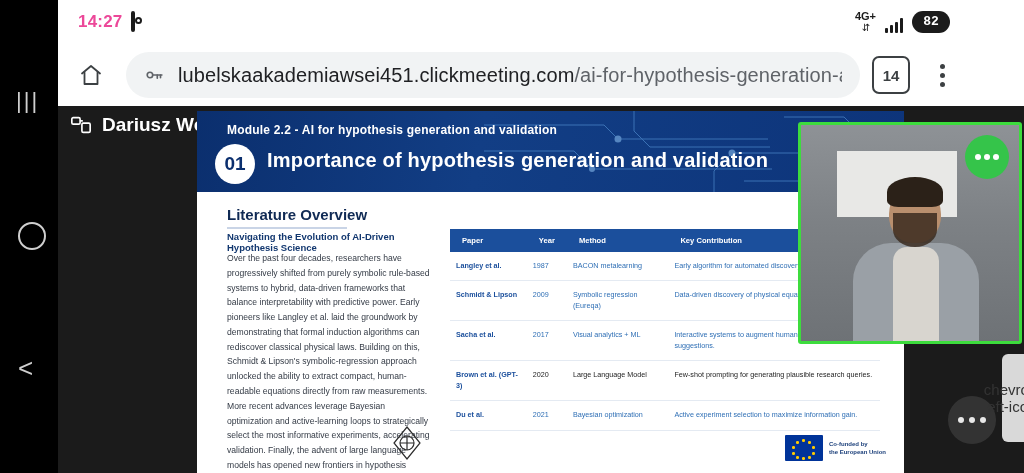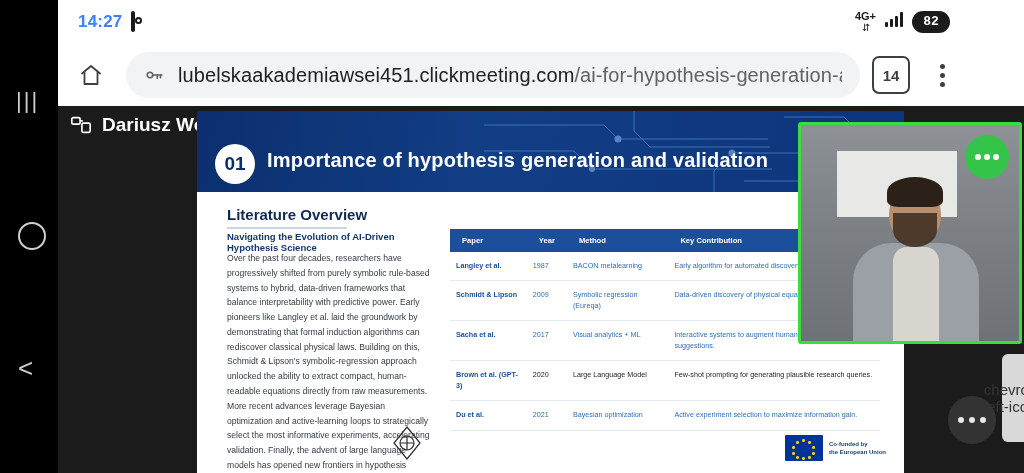--- a/index.html
+++ b/index.html
@@ -20,40 +20,40 @@
   .statusbar {
     position: absolute; left: 0; top: 0; width: 1024px; height: 44px;
     background: #ffffff;
     display: flex; align-items: center;
     color: #222;
   }
   .sb-left {
     display: flex; align-items: center; gap: 9px;
     margin-left: 78px;
   }
-  .sb-time { font-size: 17px; font-weight: 600; letter-spacing: .2px; color: #3b82f6; }
+  .sb-time { font-size: 17px; font-weight: 600; letter-spacing: .2px; color: #ec4899; }
   .sb-icon { width: 19px; height: 19px; display: inline-block; position: relative; }
   .ic-screenshot {
     border: 2px solid #1b1b1b; border-radius: 3px;
     width: 15px; height: 15px; box-sizing: border-box;
   }
   .ic-screenshot::after{
     content:""; position:absolute; left:4px; top:4px; width:7px; height:7px;
     border:2px solid #1b1b1b; border-radius:50%; box-sizing:border-box;
   }
   .ic-dark {
     width: 19px; height: 19px; border-radius: 50%; background: #1b1b1b;
   }
   .ic-dark::after{
     content:""; position:absolute; left:9px; top:3px; width:7px; height:13px;
     background:#fff; border-radius:0 7px 7px 0;
   }
   .sb-right {
     margin-left: auto; margin-right: 74px;
-    display: flex; align-items: flex-start; gap: 9px;
+    display: flex; align-items: flex-end; gap: 9px;
   }
   .net-label { font-size: 11px; font-weight: 700; line-height: 1; color:#1b1b1b;}
   .net-arrows { font-size: 10px; line-height: 1; color:#1b1b1b; letter-spacing:-1px;}
   .net-wrap { display:flex; flex-direction:column; align-items:center; gap:1px;}
   .signal { display: flex; align-items: flex-end; gap: 2px; height: 16px; }
   .signal i { display:block; width:3px; background:#1b1b1b; border-radius:1px;}
   .signal i:nth-child(1){height:5px}
   .signal i:nth-child(2){height:8px}
   .signal i:nth-child(3){height:11px}
   .signal i:nth-child(4){height:15px}
@@ -320,20 +320,21 @@
               <path d="M150 0v20l16 16h120"></path>
             <path d="M230 81V60l18-18h140"></path>
               <path d="M300 6h60l20 20v30"></path>
               <path d="M260 70h60l22-22"></path>
             <circle cx="134" cy="28" r="3.5" fill="#8fc4f5" stroke="none"></circle>
             <circle cx="248" cy="42" r="3.5" fill="#8fc4f5" stroke="none"></circle>
             <circle cx="342" cy="48" r="3.5" fill="#8fc4f5" stroke="none"></circle>
             <circle cx="380" cy="26" r="3" fill="#8fc4f5" stroke="none"></circle>
             <circle cx="108" cy="58" r="3" fill="#8fc4f5" stroke="none"></circle>
           </svg>
+          <div class="module-line">Module 2.2 - AI for hypothesis generation and validation</div>
           <div class="num-badge">01</div>
           <div class="slide-title">Importance of hypothesis generation and validation</div>
         </div>
 
         <div class="lit-head">Literature Overview</div>
         <div class="lit-rule"></div>
         <div class="sub-head">Navigating the Evolution of AI-Driven Hypothesis Science</div>
         <div class="body-text">Over the past four decades, researchers have progressively shifted from purely symbolic rule-based systems to hybrid, data-driven frameworks that balance interpretability with predictive power. Early pioneers like Langley et al. laid the groundwork by demonstrating that formal induction algorithms can rediscover classical physical laws. Building on this, Schmidt &amp; Lipson's symbolic-regression approach unlocked the ability to extract compact, human-readable equations directly from raw measurements. More recent advances leverage Bayesian optimization and active-learning loops to strategically select the most informative experiments, accelerating validation. Finally, the advent of large language models has opened new frontiers in hypothesis ideation, allowing AI to suggest plausible research directions—albeit with a continued need for expert curation.</div>
 
         <table class="tbl">

